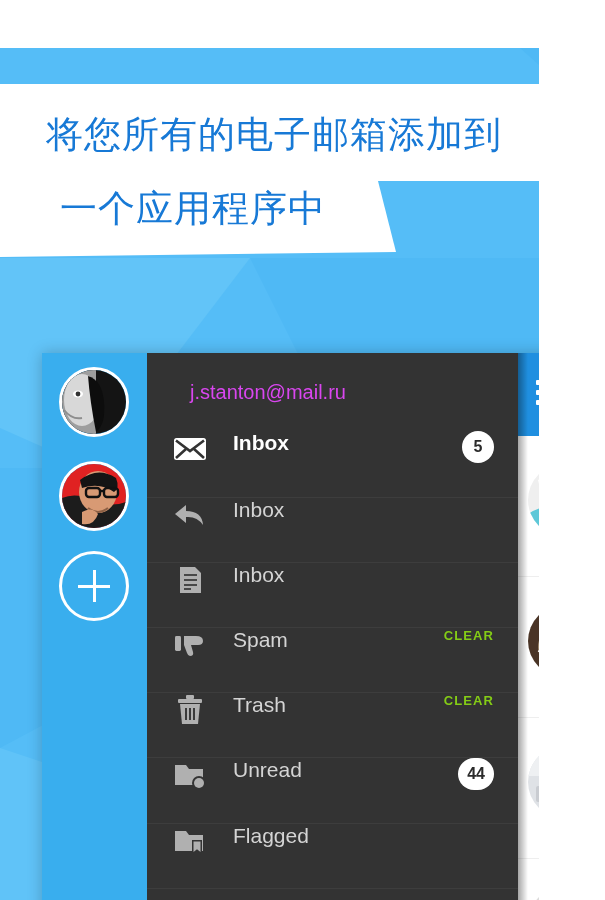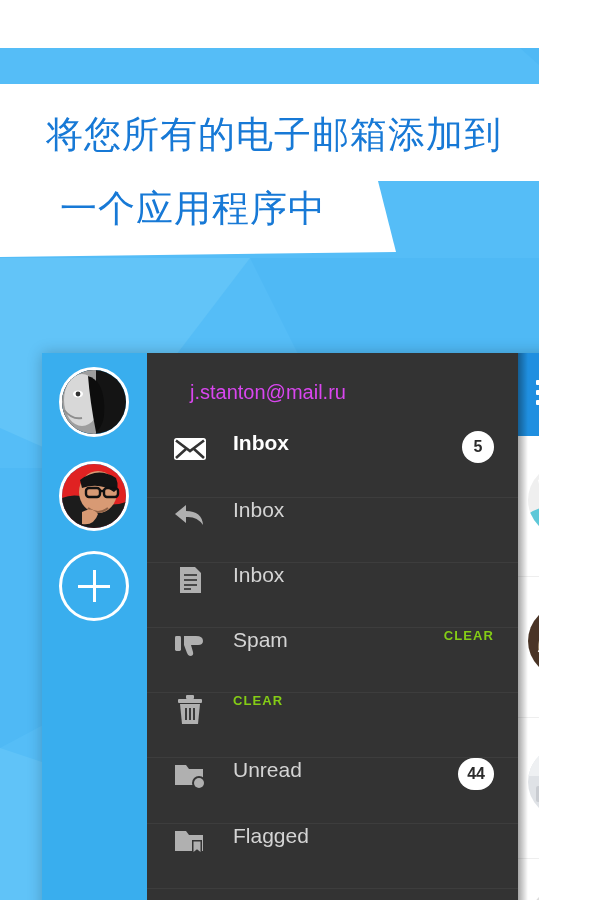--- a/index.html
+++ b/index.html
@@ -323,20 +323,21 @@
             <rect x="5" y="6" width="24" height="4" rx="1" fill="#b0b0b0"></rect>
             <rect x="13" y="2" width="8" height="4" rx="1" fill="#b0b0b0"></rect>
             <path d="M7 11 H27 L25 31 H9 Z" fill="#b0b0b0"></path>
             <g stroke="#3b3b3b" stroke-width="2">
               <line x1="13" y1="15" x2="13" y2="27"></line>
               <line x1="17" y1="15" x2="17" y2="27"></line>
               <line x1="21" y1="15" x2="21" y2="27"></line>
             </g>
           </svg>
         </span>
+        <span class="nav-label">Trash</span>
         <span class="clear-action">CLEAR</span>
       </div>
 
       <div class="nav-row">
         <span class="ico">
           <svg width="34" height="34" viewBox="0 0 34 34">
             <path d="M2 7 H13 L16 11 H30 V27 H2 Z" fill="#b0b0b0"></path>
             <circle cx="26" cy="25" r="7" fill="#333333"></circle>
             <circle cx="26" cy="25" r="5" fill="#b0b0b0"></circle>
           </svg>

